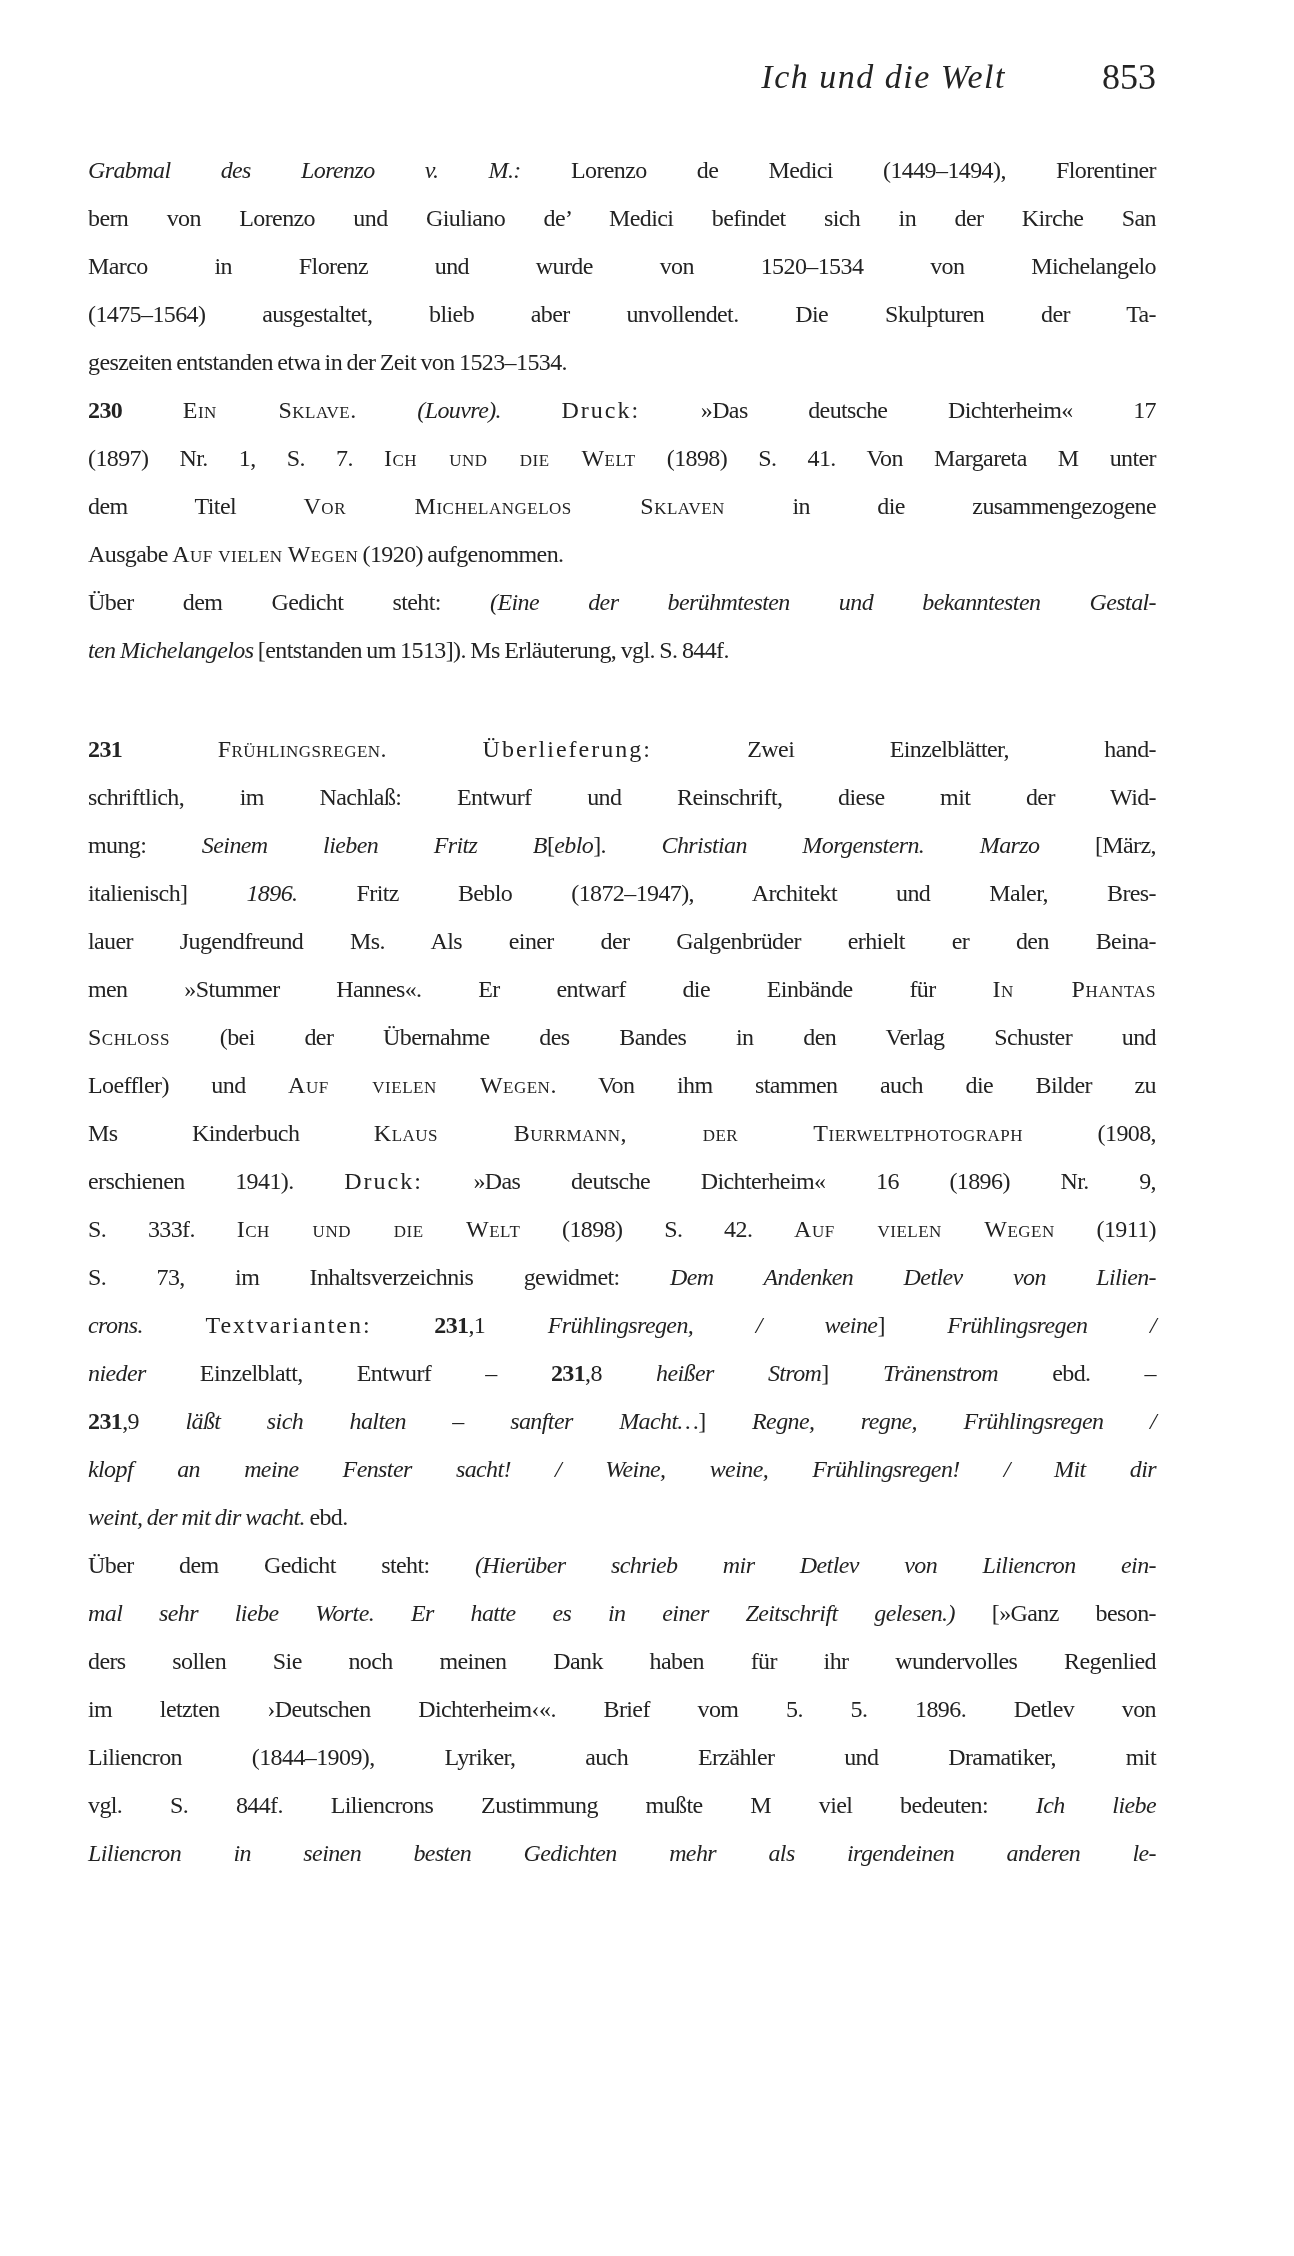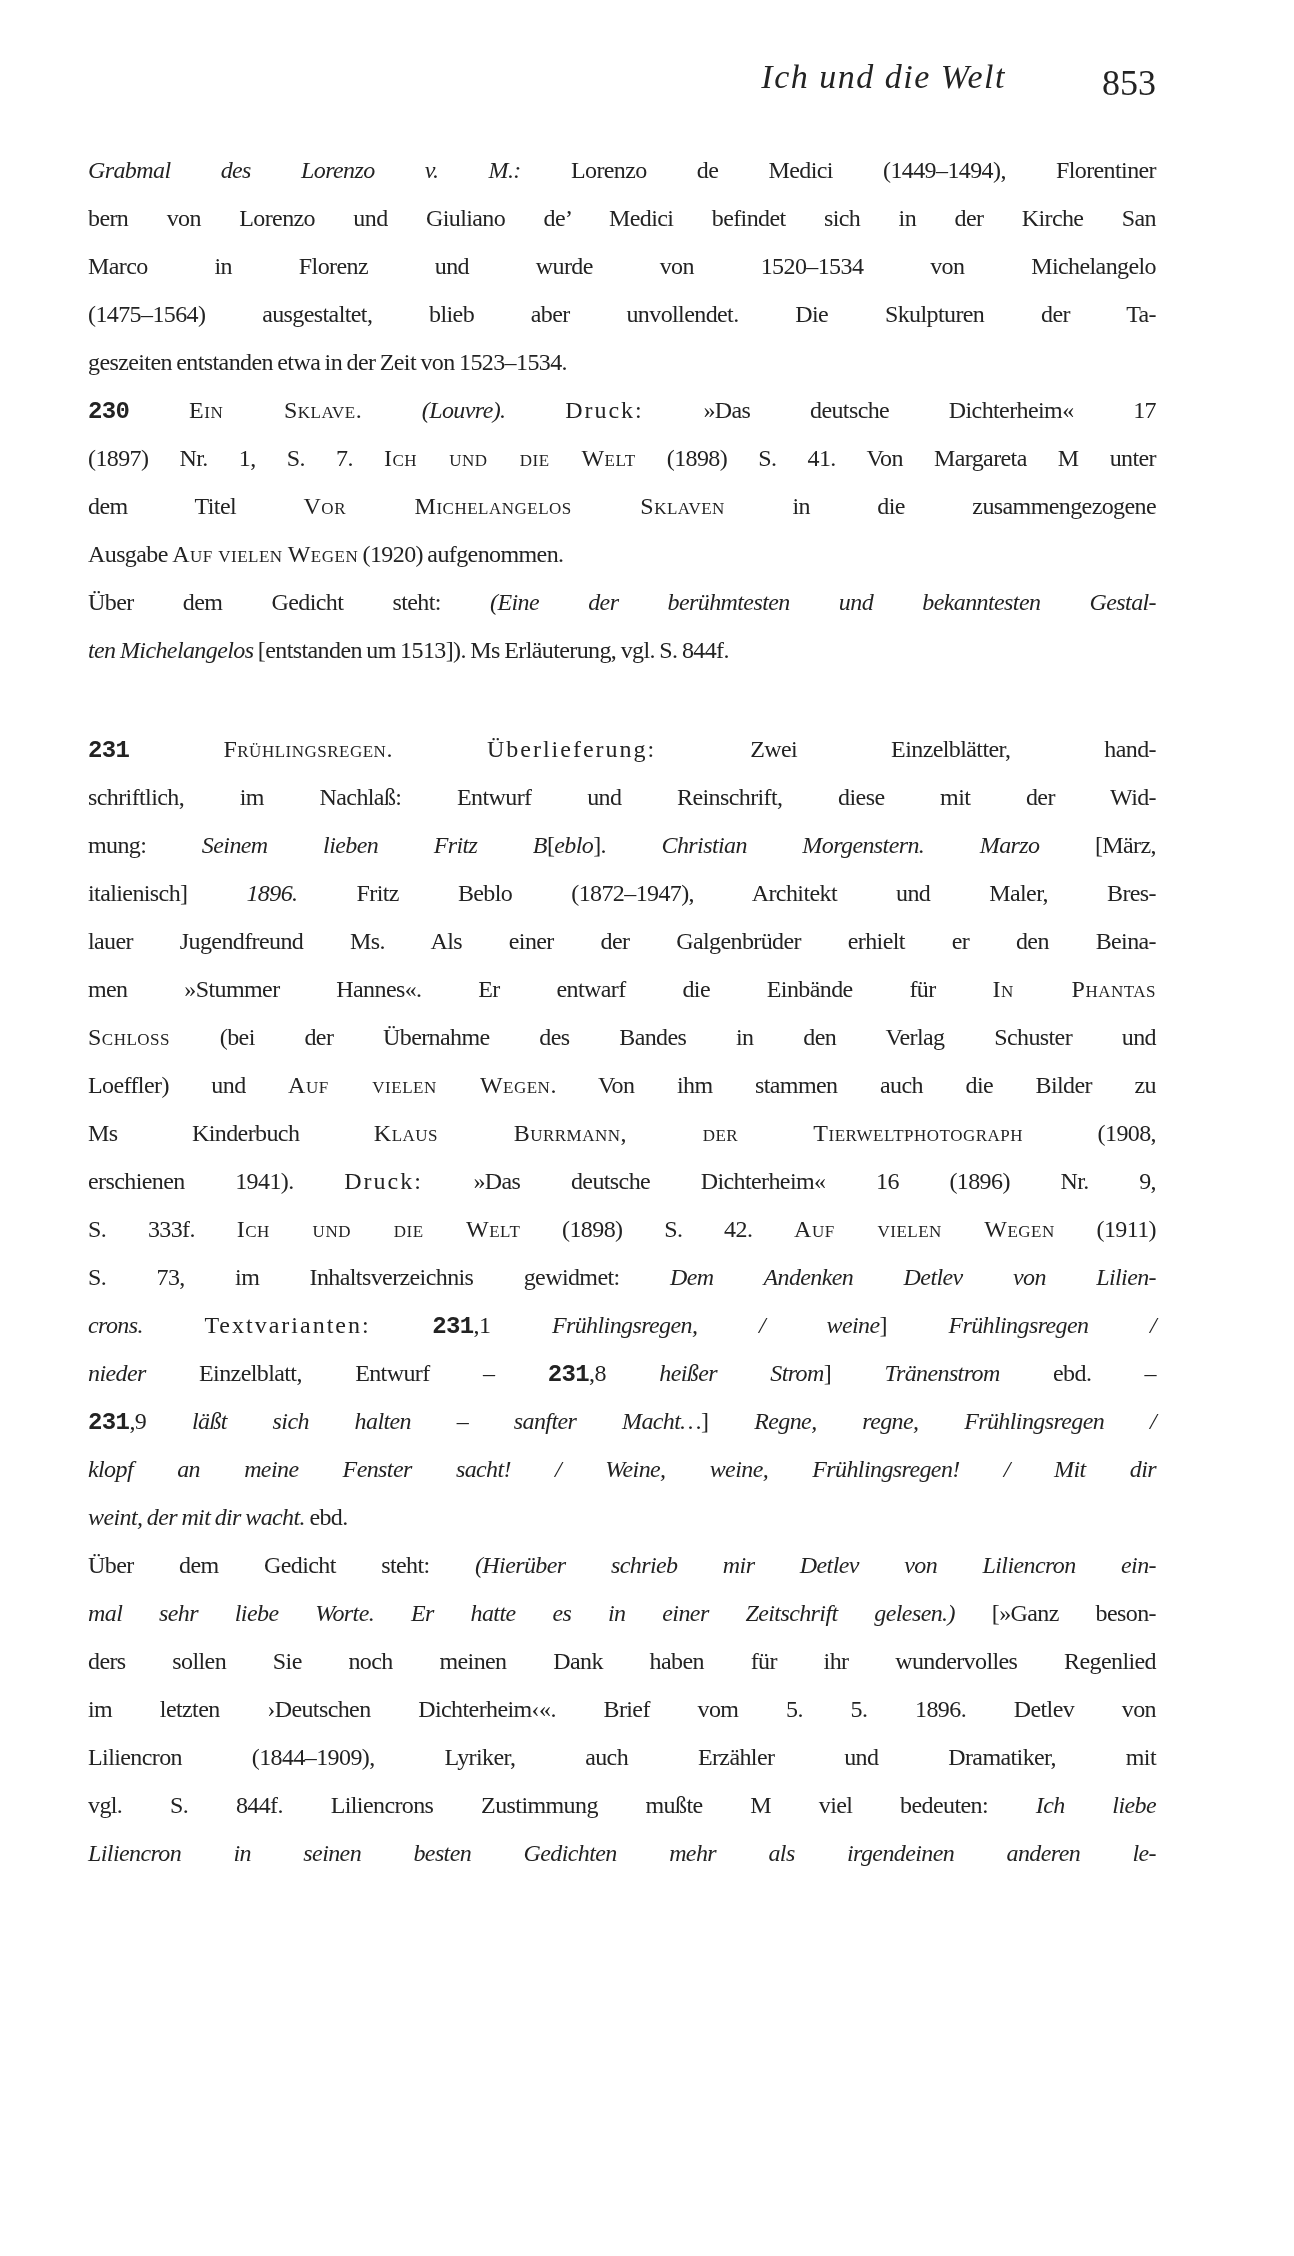--- a/index.html
+++ b/index.html
@@ -1,29 +1,29 @@
 <!DOCTYPE html>
 <html><head>
 <meta charset="utf-8">
 <style>
   html, body { margin: 0; padding: 0; background: #ffffff; }
   body { width: 1294px; height: 2256px; position: relative; overflow: hidden;
          font-family: "Liberation Serif", "DejaVu Serif", serif; color: #232323; }
   .page-header { position: absolute; left: 88px; width: 1068px; top: 52px; height: 50px; }
   .running-title { position: absolute; right: 150px; top: 0; font-style: italic; font-size: 34px;
                    letter-spacing: 1.5px; line-height: 50px; }
-  .page-number { position: absolute; right: 0; top: 6px; font-size: 36px; line-height: 50px; }
+  .page-number { position: absolute; right: 0; top: 0; font-size: 36px; line-height: 50px; }
   .text-block { position: absolute; left: 88px; width: 1068px; top: 146px; }
   .line { display: block; font-size: 24px; line-height: 48px; height: 48px; white-space: nowrap;
           text-align: justify; text-align-last: justify; letter-spacing: -0.6px; word-spacing: -1px; }
   .line.last { text-align-last: left; }
   .gap { height: 51px; }
   .it { font-style: italic; }
   .sc { font-variant: small-caps; letter-spacing: 0.5px; }
-  .b { font-weight: bold; font-family: Liberation Mono, monospace; }
+  .b { font-weight: bold; }
   .sp { letter-spacing: 2px; }
 </style>
 </head>
 <body>
 
 <div class="page-header">
   <span class="running-title">Ich und die Welt</span>
   <span class="page-number">853</span>
 </div>
 

